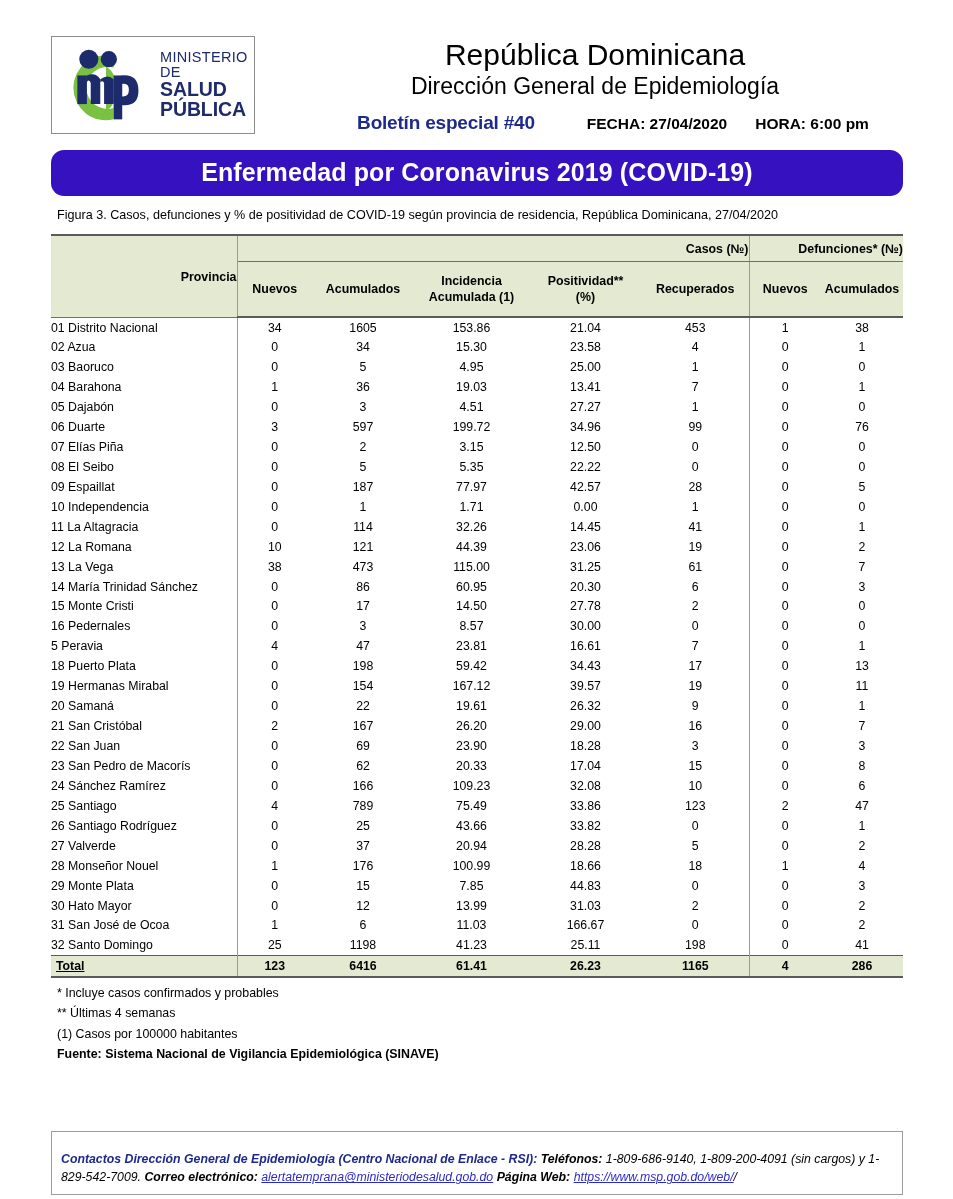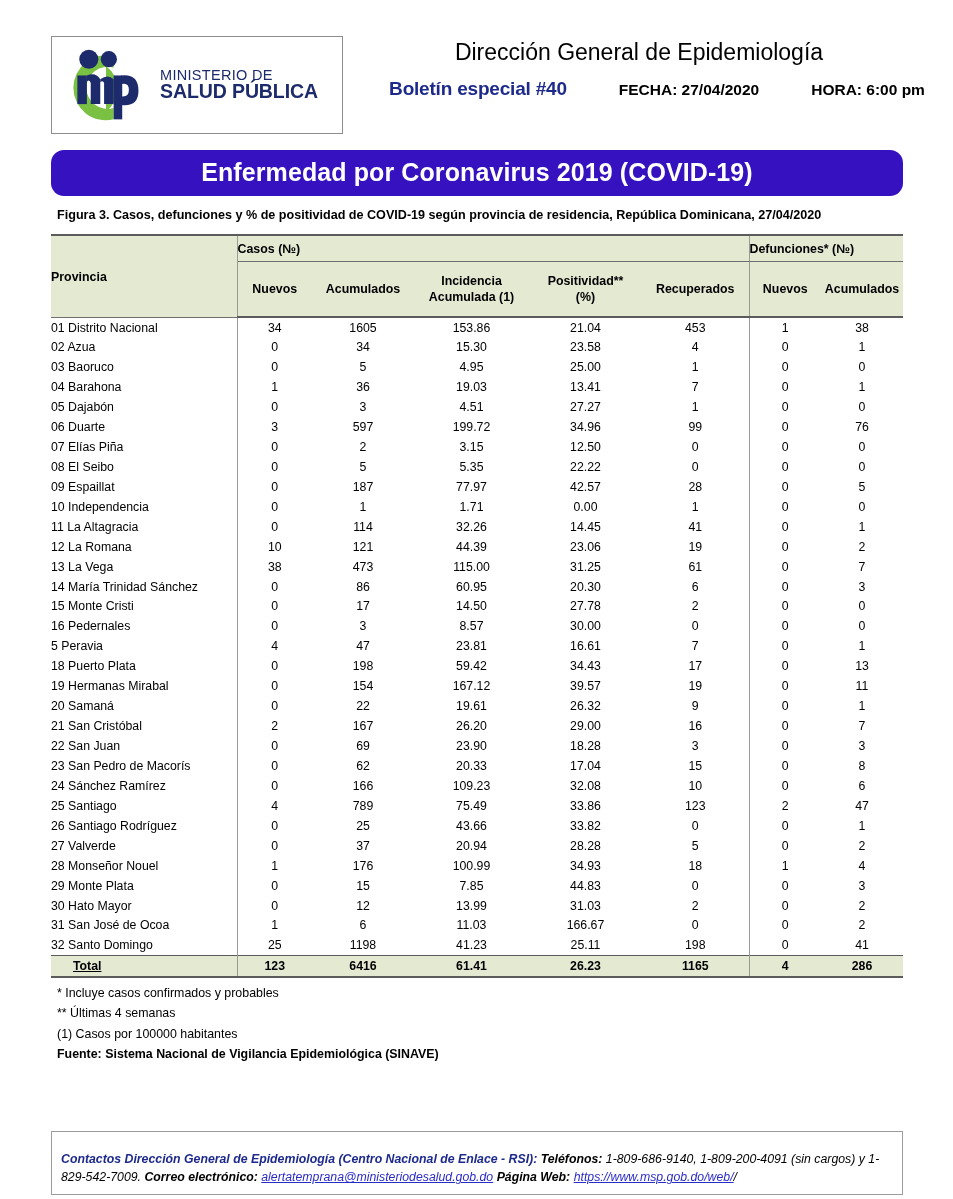--- a/index.html
+++ b/index.html
@@ -15,21 +15,21 @@
   }
   .page { width: 953px; height: 1199px; position: relative; padding: 0 24px; }
 
   
   .masthead {
     display: flex; align-items: flex-start;
     padding-top: 36px;
     height: 142px;
   }
   .logo-box {
-    width: 292px; height: 98px;
+    width: 204px; height: 98px;
     border: 1px solid #8d8d8d;
     background: #fff;
     display: flex; align-items: center;
     padding: 4px 6px;
     flex: 0 0 auto;
     margin-left: 27px;
   }
   .logo-mark { width: 96px; height: 84px; flex: 0 0 auto; }
   .logo-words {
     margin-left: 6px;
@@ -56,56 +56,56 @@
     margin-top: 12px;
     display: flex; justify-content: center; align-items: baseline;
     gap: 16px;
   }
   .bulletin-no {
     font-size: 19px; font-weight: 700; color: #1d2a8c;
     letter-spacing: -.2px;
     margin-left: 36px;
   }
   .fecha, .hora { font-size: 15.5px; font-weight: 700; color: #000; margin-left: 36px; }
-  .hora { }
+  .hora { margin-left: 12px; }
 
   
   .banner {
     margin: 8px 0 0 27px;
     width: 852px;
     background: #3511bf;
     color: #fff;
     text-align: center;
     font-size: 25px; font-weight: 700;
     padding: 8px 0 9px;
     letter-spacing: .1px;
     border-radius: 13px;
   }
 
   
   .fig-caption {
     margin: 11px 0 10px 33px;
     width: 860px;
-    font-size: 12.6px; font-weight: 700;
+    font-size: 12.6px; font-weight: 400;
     line-height: 1.38;
   }
 
   
   table.tbl {
     margin-left: 27px;
     width: 852px;
     border-collapse: collapse;
     font-size: 12.3px;
   }
   table.tbl th, table.tbl td { padding: 0; }
 
   .hdr { background: #e4e9d2; font-weight: 700; }
   .hdr-top th {
     height: 26px;
-    text-align: left;
+    text-align: right;
     vertical-align: middle;
     font-size: 12.4px;
   }
   .hdr-bot th {
     height: 56px;
     text-align: center;
     vertical-align: middle;
     font-size: 12.4px;
     line-height: 1.3;
   }
@@ -122,21 +122,21 @@
   }
   td.num { text-align: center; }
 
   tr.total td {
     background: #e4e9d2;
     font-weight: 700;
     height: 22px;
     border-top: 1.5px solid #5b5b5b;
     border-bottom: 2px solid #5b5b5b;
   }
-  tr.total td.prov { padding-left: 22px; text-decoration: underline; }
+  tr.total td.prov { padding-left: 5px; text-decoration: underline; }
 
   
   .notes { margin: 5px 0 0 33px; width: 860px; }
   .notes .n {
     font-size: 12.4px; line-height: 1.62;
   }
   .notes .n.bold { font-weight: 700; }
   .disclaimer {
     margin-top: 7px; margin-left: 26px;
     font-family: "Liberation Serif", serif;
@@ -183,20 +183,21 @@
         <path d="M58 34 h9 v46 h-9 z" fill="#1d2a6b"></path>
         <path d="M66 34 q18 -2 18 16 q0 17 -18 15 v-9 q8 1 8 -7 q0 -8 -8 -6 z" fill="#1d2a6b"></path>
       </svg>
       <div class="logo-words">
         <div class="l1">MINISTERIO DE</div>
         <div class="l2">SALUD PÚBLICA</div>
       </div>
     </div>
 
     <div class="title-block">
+      <div class="rd-title">República Dominicana</div>
       <div class="rd-sub">Dirección General de Epidemiología</div>
       <div class="bulletin-line">
         <span class="bulletin-no">Boletín especial #40</span>
         <span class="fecha">FECHA: 27/04/2020</span>
         <span class="hora">HORA: 6:00 pm</span>
       </div>
     </div>
   </div>
 
   <div class="banner">Enfermedad por Coronavirus 2019 (COVID-19)</div>
@@ -505,21 +506,21 @@
           <td class="num">28.28</td>
           <td class="num">5</td>
           <td class="num bl-thin">0</td>
           <td class="num">2</td>
         </tr>
         <tr>
           <td class="prov br-thin">28 Monseñor Nouel</td>
           <td class="num">1</td>
           <td class="num">176</td>
           <td class="num">100.99</td>
-          <td class="num">34.93</td>
+          <td class="num">18.66</td>
           <td class="num">18</td>
           <td class="num bl-thin">1</td>
           <td class="num">4</td>
         </tr>
         <tr>
           <td class="prov br-thin">29 Monte Plata</td>
           <td class="num">0</td>
           <td class="num">15</td>
           <td class="num">7.85</td>
           <td class="num">44.83</td>

